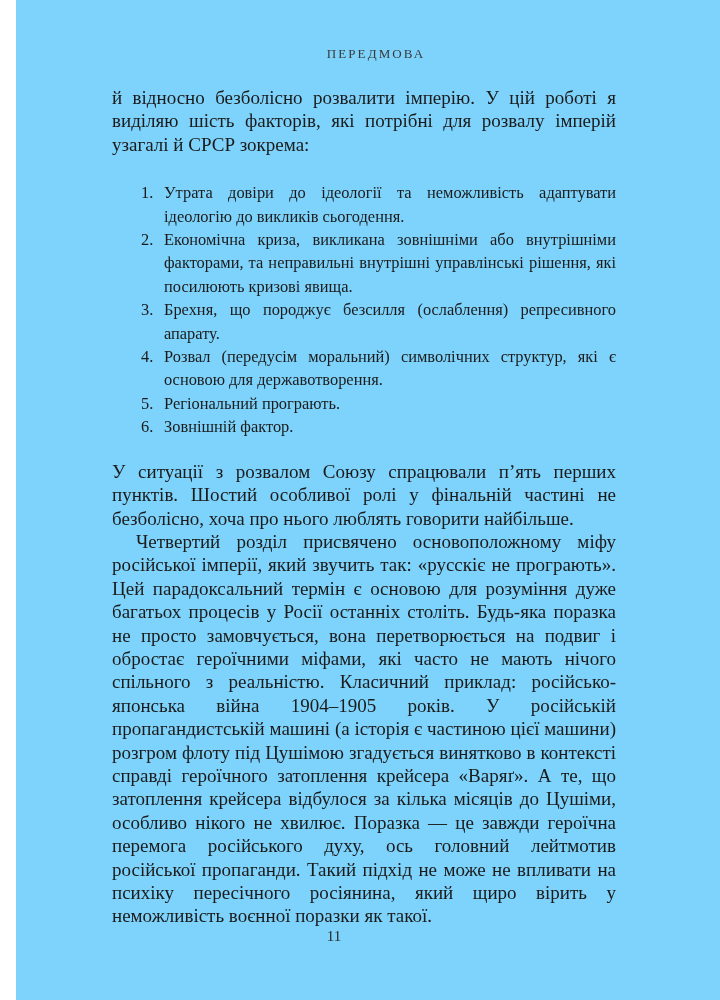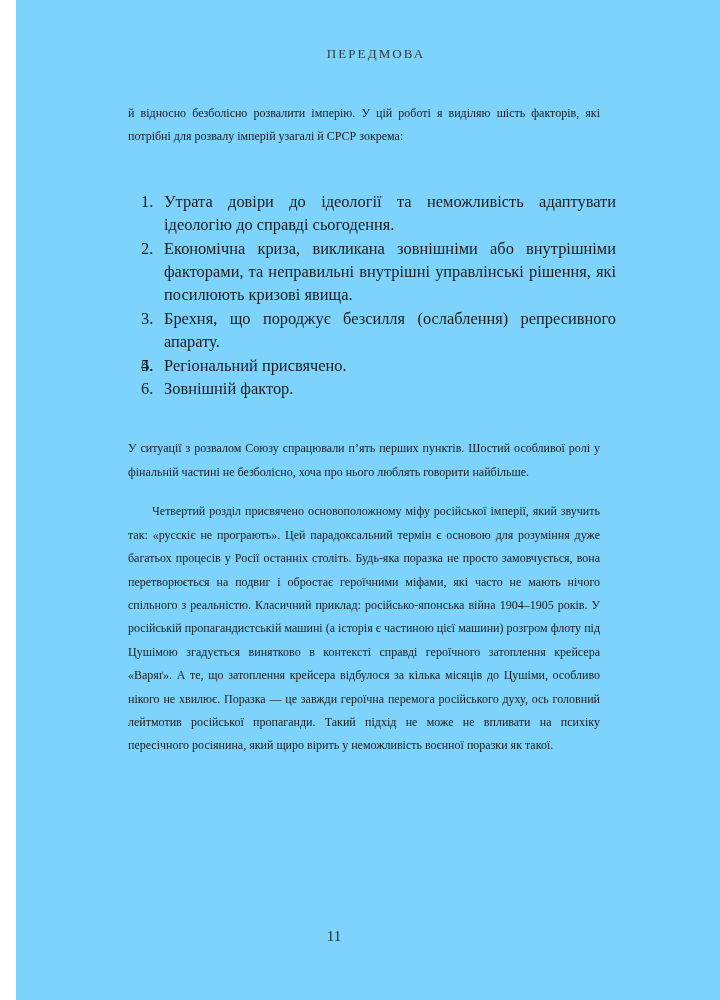--- a/index.html
+++ b/index.html
@@ -35,22 +35,22 @@
     text-transform: uppercase;
     font-variant: small-caps;
   }
   .content {
     position: absolute;
     left: 96px;
     top: 86px;
     width: 504px;
   }
   p.body-par {
-    margin: 16px;
-    font-size: 12px;
+    margin: 0;
+    font-size: 19px;
     line-height: 23.4px;
     text-align: justify;
     text-justify: inter-word;
     hyphens: manual;
     -webkit-hyphens: manual;
   }
   p.body-par.indent {
     text-indent: 24px;
   }
   .gap-after-intro { height: 25px; }
@@ -102,36 +102,37 @@
 
   <div class="content">
 
     <p class="body-par">й відносно безболісно розвалити імперію. У цій роботі я виділяю шість факторів, які потрібні для розвалу імперій узагалі й СРСР зокрема:</p>
 
     <div class="gap-after-intro"></div>
 
     <ol class="factors">
       <li>
         <span class="num">1.</span>
-        <span>Утрата довіри до ідеології та неможливість адаптувати ідеологію до справді сьогодення.</span>
+        <span>Утрата довіри до ідеології та неможливість адаптувати ідеологію до викликів сьогодення.</span>
       </li>
       <li>
         <span class="num">2.</span>
         <span>Економічна криза, викликана зовнішніми або внутрішніми факторами, та неправильні внутрішні управлінські рішення, які посилюють кризові явища.</span>
       </li>
       <li>
         <span class="num">3.</span>
         <span>Брехня, що породжує безсилля (ослаблення) репресивного апарату.</span>
       </li>
       <li>
         <span class="num">4.</span>
+        <span>Розвал (передусім моральний) символічних структур, які є основою для державотворення.</span>
       </li>
       <li>
         <span class="num">5.</span>
-        <span>Регіональний присвячено.</span>
+        <span>Регіональний програють.</span>
       </li>
       <li>
         <span class="num">6.</span>
         <span>Зовнішній фактор.</span>
       </li>
     </ol>
 
     <div class="gap-after-list"></div>
 
     <p class="body-par">У ситуації з розвалом Союзу спрацювали п’ять перших пунктів. Шостий особливої ролі у фінальній частині не безболісно, хоча про нього люблять говорити найбільше.</p>

